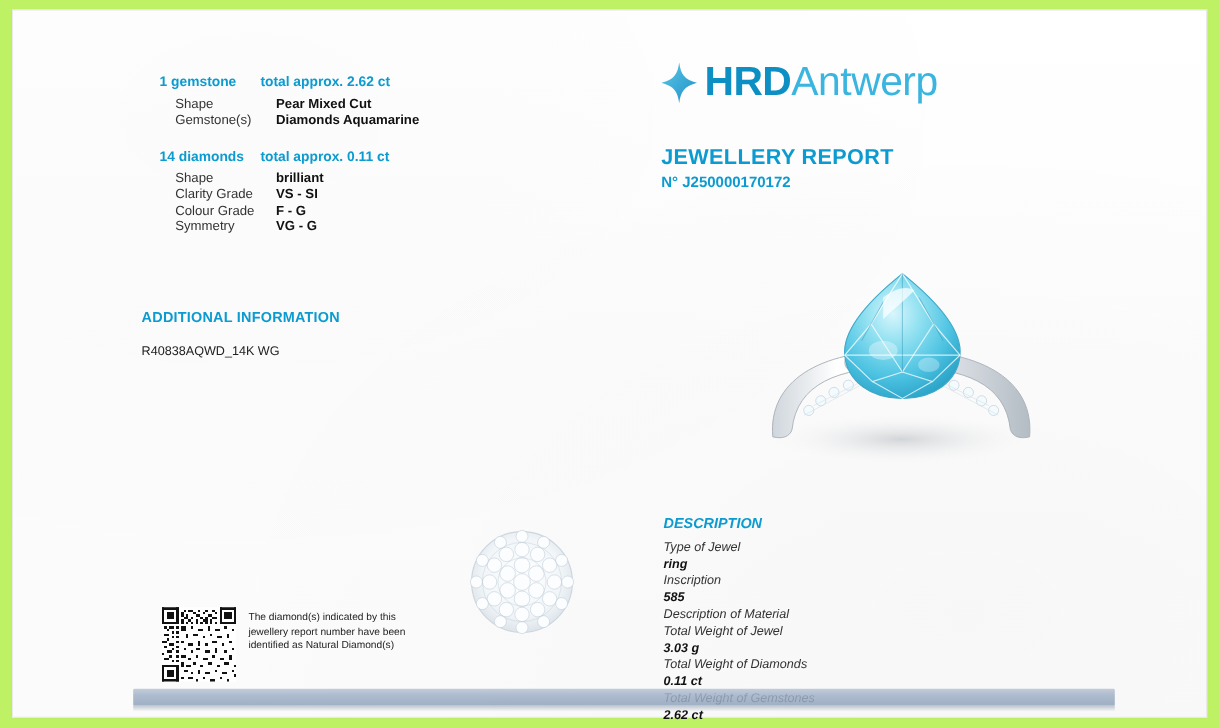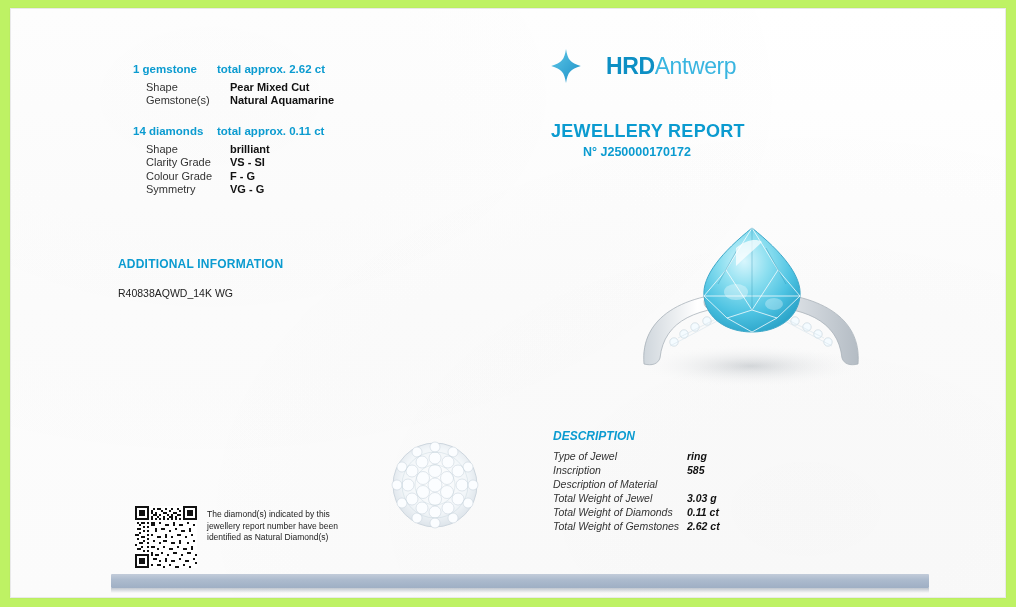--- a/index.html
+++ b/index.html
@@ -62,40 +62,40 @@
   }
   #addl .value { font-size: 10.5px; color: #222; margin-top: 16px; }
 
   
   #logo {
     position: absolute; left: 540px; top: 40px;
     display: flex; align-items: center; gap: 6px;
   }
   #logo .spark { width: 30px; height: 34px; }
   #logo .wordmark {
-    font-size: 23px; letter-spacing: -0.4px; white-space: nowrap; margin-left: 19px;
+    font-size: 34px; letter-spacing: -0.4px; white-space: nowrap;
   }
   #logo .wordmark .b { font-weight: bold; color: #0d8fc4; }
   #logo .wordmark .l { font-weight: normal; color: #39b5e0; }
 
   
   #report {
     position: absolute; left: 540px; top: 112px;
   }
   #report .rtitle {
     color: #0b9bd0; font-weight: bold; font-size: 18px; letter-spacing: .3px;
   }
   #report .rnum {
-    color: #0b9bd0; font-weight: bold; font-size: 12.5px; margin-top: 3px; margin-left: 32px;
+    color: #0b9bd0; font-weight: bold; font-size: 12.5px; margin-top: 3px;
   }
 
   
   #desc { position: absolute; left: 542px; top: 420px; width: 330px; font-size: 10.5px; font-style: italic; }
   #desc .title { color: #0b9bd0; font-weight: bold; font-size: 12px; margin-bottom: 6px; }
-  #desc .row { display: flex; line-height: 14px; }
+  #desc .row { display: flex; line-height: 14px; flex-direction: column; }
   #desc .row .lbl { width: 134px; color: #333; }
   #desc .row .val { font-weight: bold; color: #111; }
 
   
   #qr {
     position: absolute; left: 124px; top: 497px;
     width: 62px; height: 62px;
   }
   #qr svg { display: block; }
   #qrnote {
@@ -140,21 +140,21 @@
       <div class="spec-head">
         <span class="h-left">1 gemstone</span>
         <span>total approx. 2.62 ct</span>
       </div>
       <div class="spec-row">
         <span class="lbl">Shape</span>
         <span class="val">Pear Mixed Cut</span>
       </div>
       <div class="spec-row">
         <span class="lbl">Gemstone(s)</span>
-        <span class="val">Natural Aquamarine</span>
+        <span class="val">Diamonds Aquamarine</span>
       </div>
     </div>
 
     <div class="spec" id="dia-block">
       <div class="spec-head">
         <span class="h-left">14 diamonds</span>
         <span>total approx. 0.11 ct</span>
       </div>
       <div class="spec-row">
         <span class="lbl">Shape</span>

